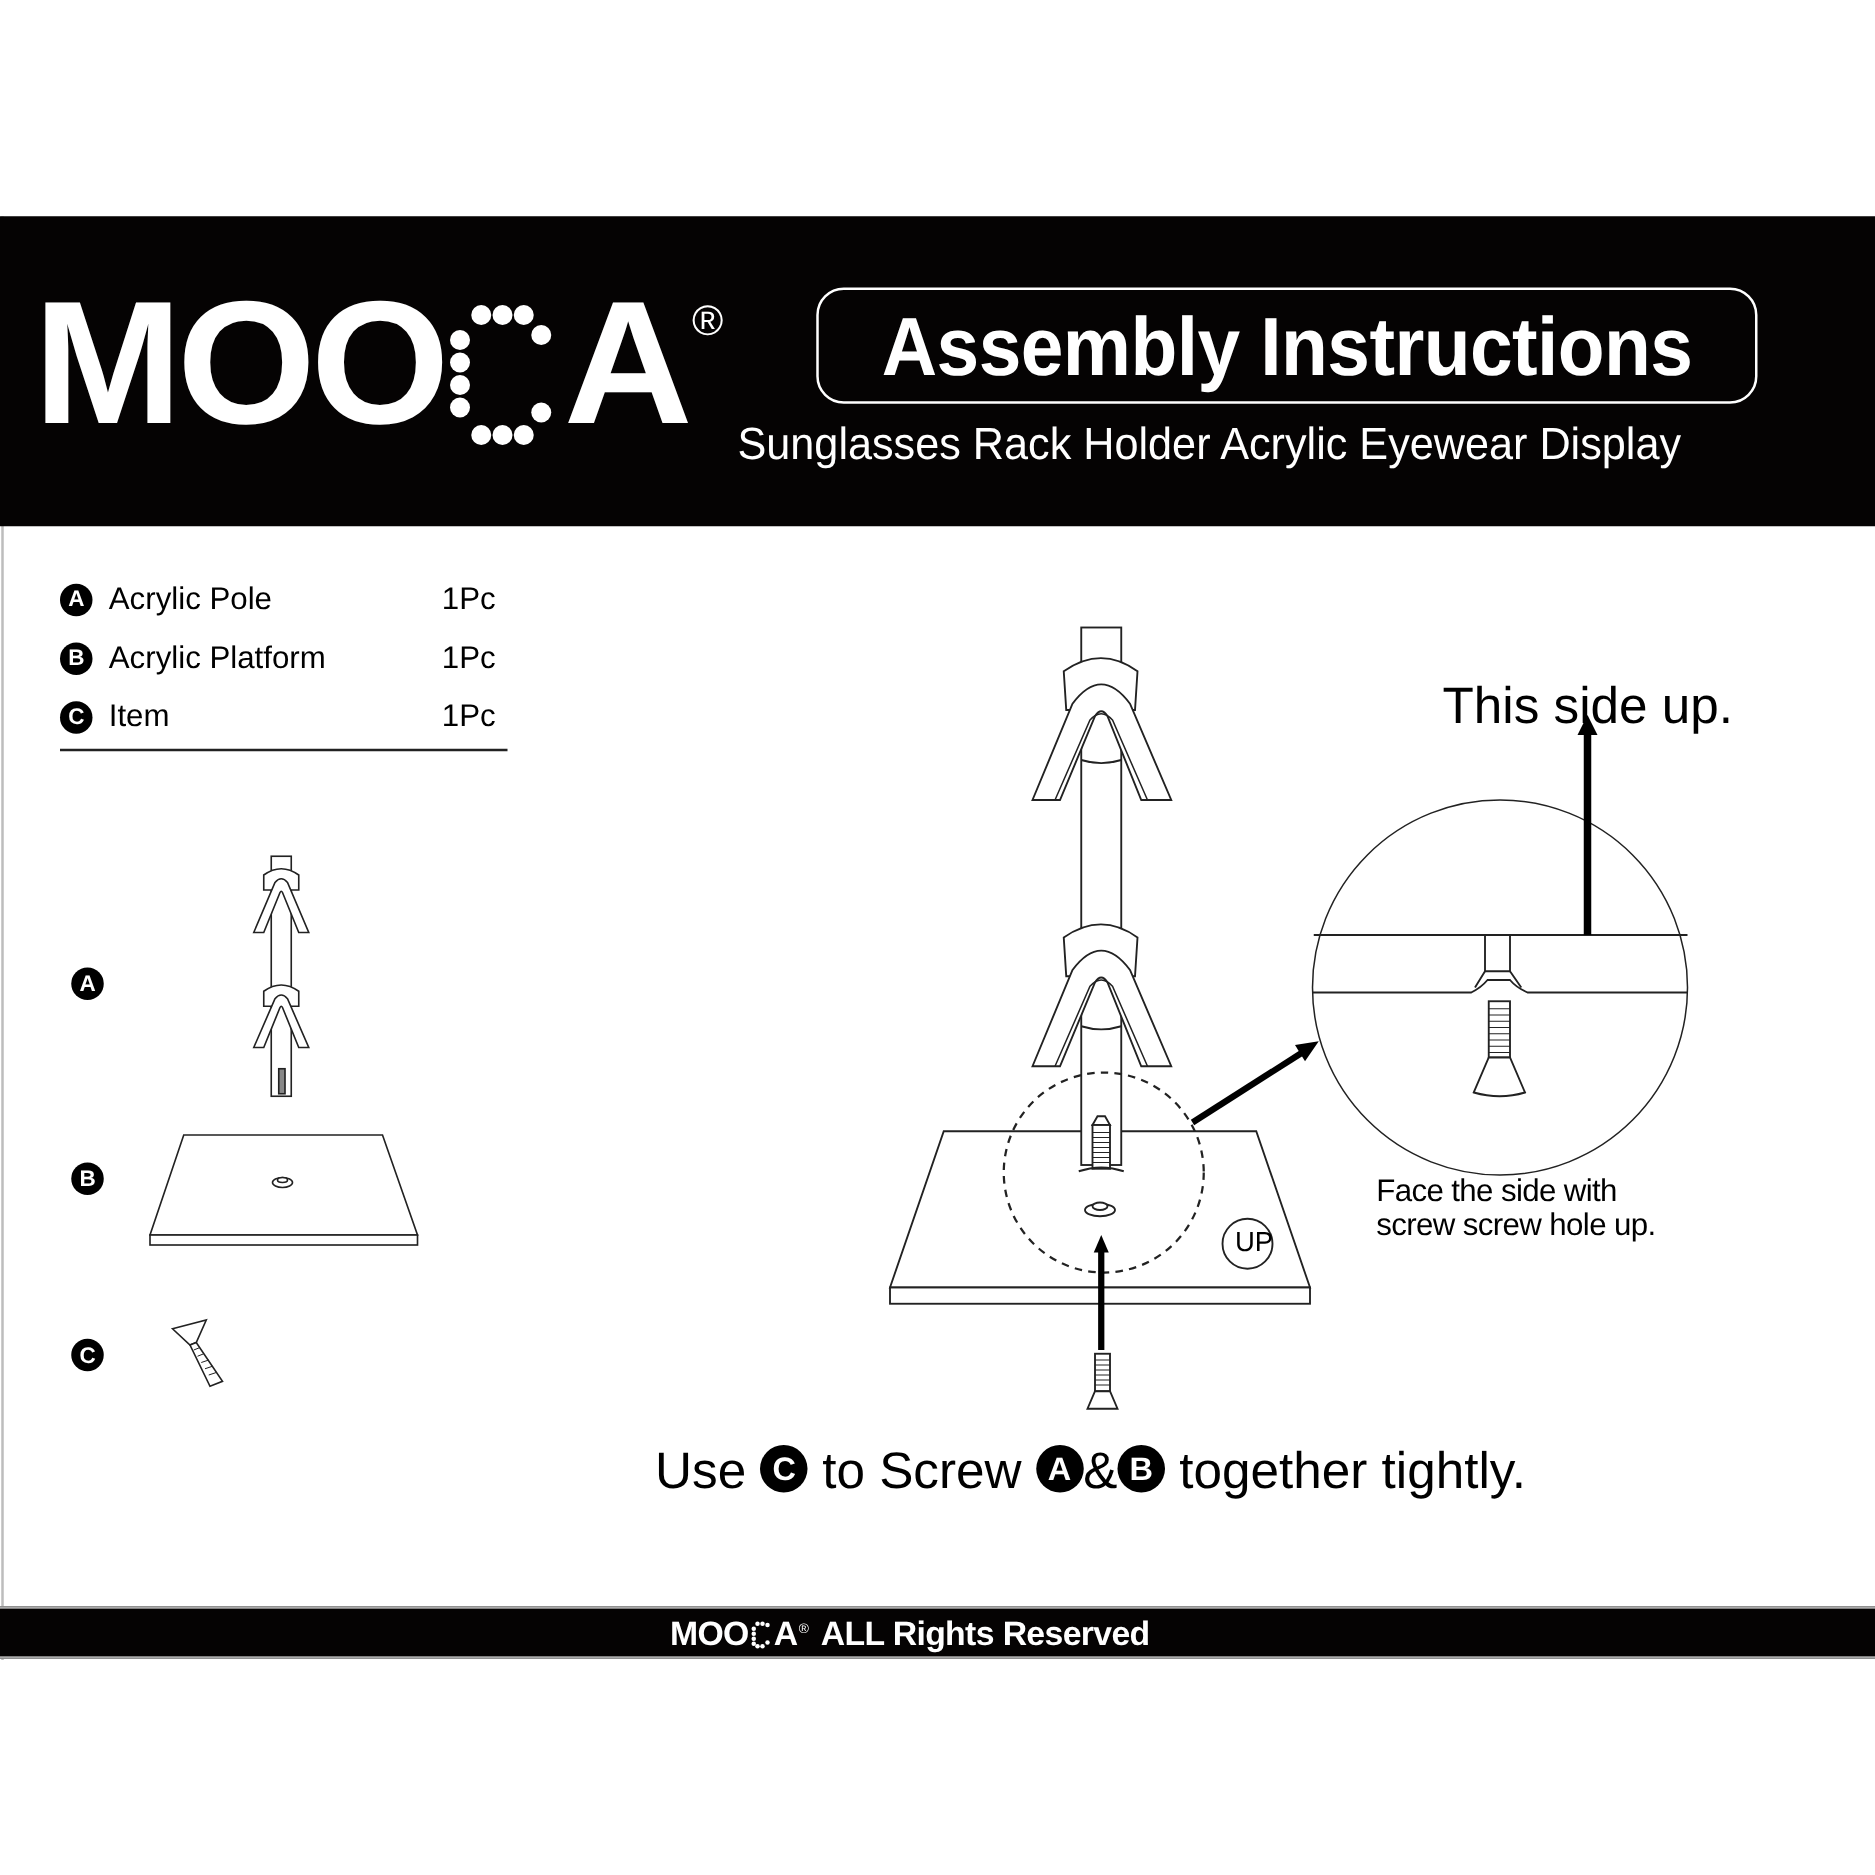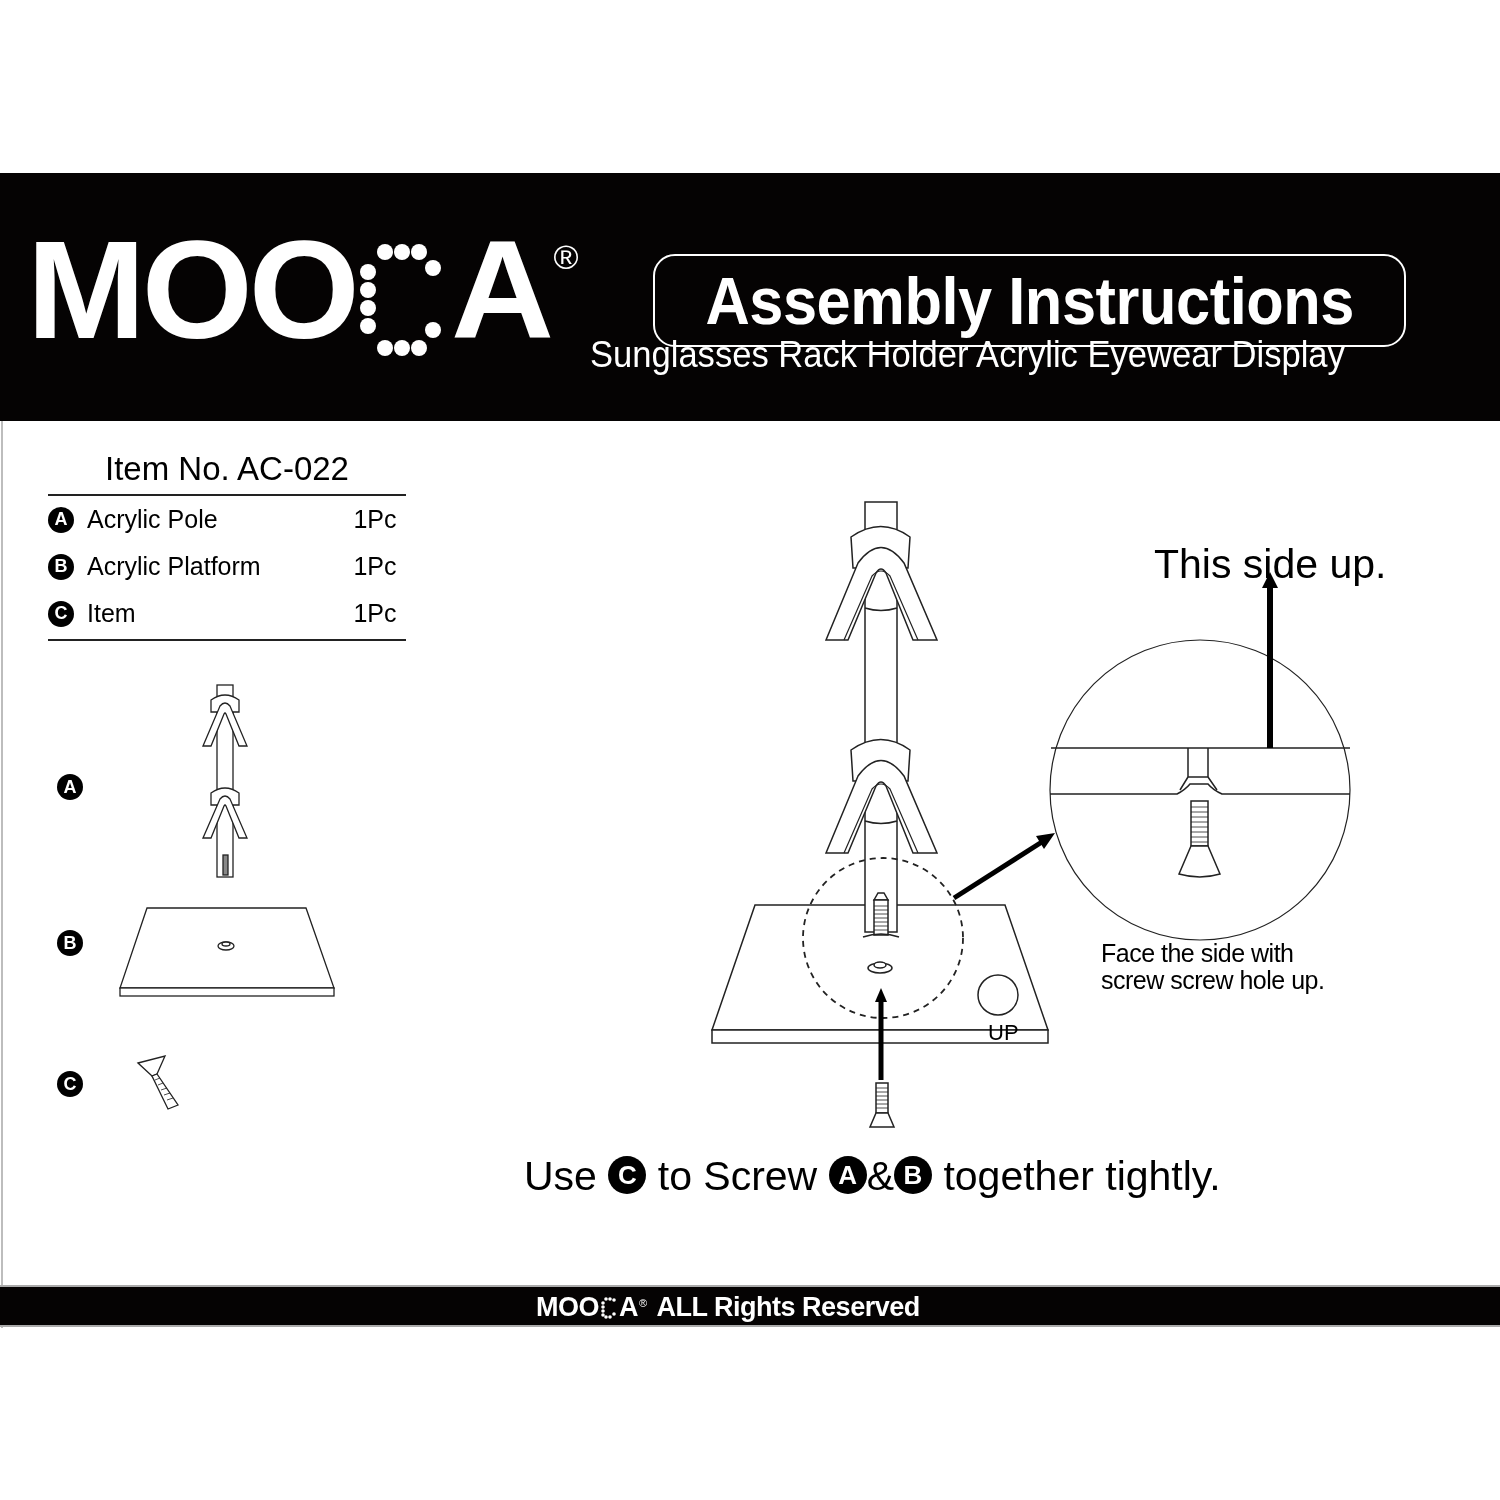--- a/index.html
+++ b/index.html
@@ -8,21 +8,21 @@
   .frame { position:absolute; left:1px; top:173px; width:1499px; height:1155px;
            border-left:2px solid #bdbdbd; box-sizing:border-box; }
   .header { position:absolute; left:0; top:173px; width:1500px; height:248px; background:#050303; }
   .logo { position:absolute; left:30px; top:240px; height:120px; display:flex; align-items:flex-end;
           color:#fff; font-weight:bold; font-size:140px; letter-spacing:-4px; line-height:1; }
   .logo .txt { display:inline-block; transform:scaleX(1.02); }
   .logo .dotc { width:90px; height:112px; position:relative; margin:0 4px 4px 6px; }
   .logo .reg { font-size:34px; font-weight:normal; align-self:flex-start; margin-left:4px; letter-spacing:0; }
   .title-box { position:absolute; left:653px; top:230px; width:753px; height:93px;
                border:2px solid #fff; border-radius:22px; box-sizing:border-box;
-               display:flex; align-items:center; justify-content:center;margin-top:24px; }
+               display:flex; align-items:center; justify-content:center; }
   .title-box span { color:#fff; font-weight:bold; font-size:66px; letter-spacing:-0.5px; transform:scaleX(0.93); display:inline-block; }
   .subtitle { position:absolute; left:590px; top:334px; width:880px; color:#fff; font-size:36px;
               white-space:nowrap; transform:scaleX(0.96); transform-origin:left; }
   .parts { position:absolute; left:48px; top:450px; width:358px; }
   .parts .item-no { font-size:33px; text-align:center; padding-bottom:6px; border-bottom:2px solid #222; }
   .parts .row { display:flex; align-items:center; height:47px; font-size:25px; }
   .parts .row:first-of-type { margin-top:6px; }
   .badge { width:26px; height:26px; border-radius:50%; background:#000; color:#fff; font-weight:bold;
            font-size:18px; display:inline-flex; align-items:center; justify-content:center; flex:none; }
   .parts .name { margin-left:13px; flex:1; }
@@ -69,21 +69,20 @@
   <span class="txt">A</span>
   <span class="reg">®</span>
 </div>
 
 <div class="title-box">
   <span>Assembly Instructions</span>
 </div>
 <div class="subtitle">Sunglasses Rack Holder Acrylic Eyewear Display</div>
 
 <div class="parts">
-  <div class="item-no">Item No. AC-022</div>
   <div class="row">
     <span class="badge">A</span>
     <span class="name">Acrylic Pole</span>
     <span class="qty">1Pc</span>
   </div>
   <div class="row">
     <span class="badge">B</span>
     <span class="name">Acrylic Platform</span>
     <span class="qty">1Pc</span>
   </div>
@@ -205,21 +204,21 @@
   <g fill="#000" stroke="#000">
     <line x1="954" y1="898" x2="1045" y2="840" stroke-width="5"></line>
     <polygon points="1055,833 1036,836 1044,849" stroke="none"></polygon>
     <line x1="881" y1="1080" x2="881" y2="1000" stroke-width="5"></line>
     <polygon points="881,988 875,1002 887,1002" stroke="none"></polygon>
     <line x1="1270" y1="748" x2="1270" y2="585" stroke-width="6"></line>
     <polygon points="1270,572 1262,588 1278,588" stroke="none"></polygon>
   </g>
 </svg>
 
-<span class="bigtext" style="left:988px;top:1020px;font-size:22px;">UP</span>
+<span class="bigtext" style="left:988px;top:981px;font-size:22px;">UP</span>
 <span class="bigtext" style="left:1154px;top:541px;font-size:41px;">This side up.</span>
 
 <div class="note">
   <div>Face the side with</div>
   <div>screw screw hole up.</div>
 </div>
 
 <div class="bigtext" style="left:524px;top:1153px;">
   <span>Use</span>
   <span class="badge inline-badge">C</span>

